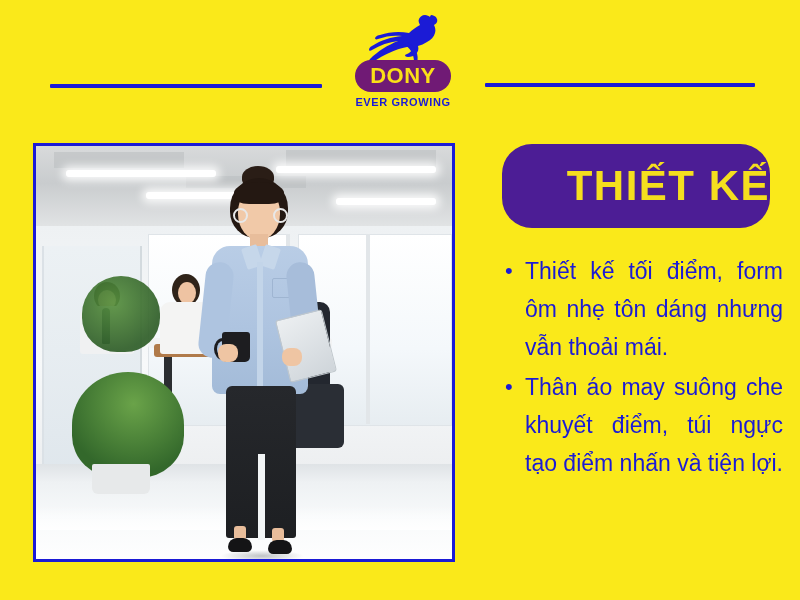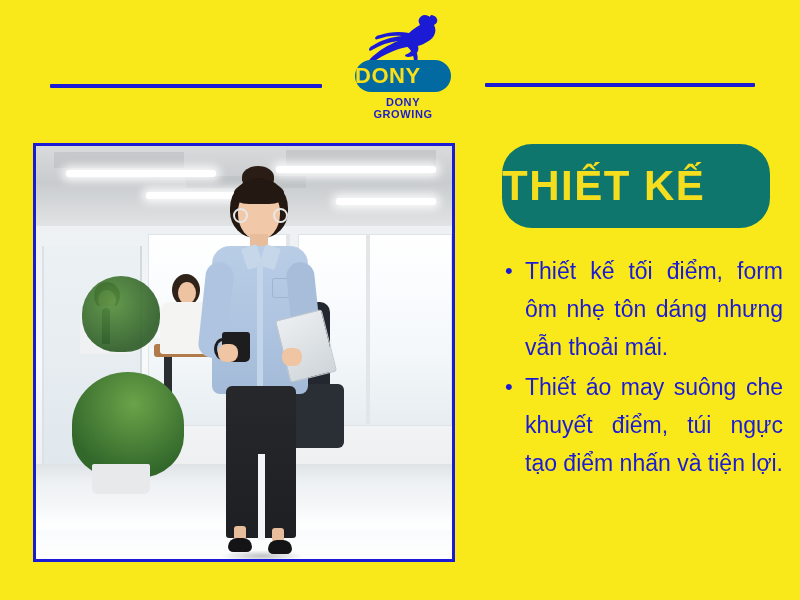--- a/index.html
+++ b/index.html
@@ -15,22 +15,22 @@
   
   .header{position:absolute;left:0;top:0;width:800px;height:130px;}
   .rule{position:absolute;height:4px;background:#1B1BD6;border-radius:1px;}
   .rule-left{left:50px;top:84px;width:272px;}
   .rule-right{left:485px;top:83px;width:270px;}
 
   .logo{position:absolute;left:355px;top:12px;width:96px;height:100px;}
   .logo-roo{position:absolute;left:12px;top:0px;width:74px;height:52px;}
   .logo-pill{
     position:absolute;left:0px;top:48px;width:96px;height:32px;
-    background:#0369a1;border-radius:16px;
-    display:flex;align-items:center;
+    background:#701a75;border-radius:16px;
+    display:flex;align-items:center;justify-content:center;
   }
   .logo-word{
     color:#FAE017;font-weight:bold;font-size:22px;letter-spacing:0.5px;
     line-height:1;font-family:"Liberation Sans", sans-serif;
   }
   .logo-tag{
     position:absolute;left:0;top:84px;width:96px;text-align:center;
     color:#1B1BD6;font-weight:bold;font-size:11px;letter-spacing:0.6px;
   }
 
@@ -141,22 +141,22 @@
   .w-shoe-l{position:absolute;left:42px;top:372px;width:24px;height:14px;background:#141416;border-radius:10px 10px 6px 6px;}
   .w-shoe-r{position:absolute;left:82px;top:374px;width:24px;height:14px;background:#141416;border-radius:10px 10px 6px 6px;}
   .w-shadow{
     position:absolute;left:34px;top:384px;width:84px;height:12px;
     background:radial-gradient(ellipse at center,rgba(90,98,105,.38),rgba(90,98,105,0) 70%);
   }
 
   
   .badge{
     position:absolute;left:502px;top:144px;width:268px;height:84px;
-    background:#0f766e;border-radius:30px;
-    display:flex;align-items:center;justify-content:flex-start;
+    background:#4c1d95;border-radius:30px;
+    display:flex;align-items:center;justify-content:flex-end;
   }
   .badge-text{
     color:#F5DE1E;font-size:42px;font-weight:bold;letter-spacing:1.5px;
     line-height:1;white-space:nowrap;
   }
 
   .bullets{
     position:absolute;left:505px;top:252px;width:278px;
     color:#1B1BD6;
   }
@@ -185,21 +185,21 @@
     <div class="rule rule-right"></div>
 
     <div class="logo">
       <svg class="logo-roo" viewBox="0 0 74 52" xmlns="http://www.w3.org/2000/svg">
         <path fill="#1B1BD6" d="M64 3 c2 0 5 1 6 4 c1 3 -1 5 -3 6 c1 2 2 5 1 8 c-1 4 -4 7 -8 9 c-3 2 -6 3 -9 4 c1 3 0 6 -2 8 c-2 2 -5 3 -8 3 c-2 0 -3 -1 -3 -2 c1 -1 3 -1 4 -2 c2 -1 3 -3 2 -5 c-1 -1 -3 -1 -4 -1 c-6 1 -12 3 -18 6 c-5 2 -10 5 -16 9 c-1 1 -3 2 -4 1 c-1 -1 0 -3 1 -4 c8 -8 18 -14 28 -18 c-9 1 -18 4 -26 9 c-1 1 -3 1 -3 0 c0 -2 1 -3 3 -4 c9 -6 19 -9 30 -10 c-8 -1 -16 0 -24 3 c-2 1 -3 0 -3 -1 c1 -2 3 -3 5 -3 c9 -3 19 -4 29 -2 c3 -3 7 -6 11 -8 c-1 -2 -2 -4 -1 -6 c1 -2 3 -4 6 -4 c2 0 4 1 5 2 c0 -1 1 -2 1 -2 z"></path>
         <path fill="#1B1BD6" d="M40 30 c4 2 7 5 9 9 c2 4 2 8 1 12 c-1 1 -3 1 -3 -1 c0 -4 -1 -8 -3 -11 c-2 -3 -5 -6 -8 -7 c-1 -1 -1 -2 1 -2 z"></path>
       </svg>
       <div class="logo-pill">
         <span class="logo-word">DONY</span>
       </div>
-      <div class="logo-tag">DONY GROWING</div>
+      <div class="logo-tag">EVER GROWING</div>
     </div>
   </div>
 
   <div class="photo-frame">
     <div class="photo">
 
       <div class="bg-ceiling">
         <div class="ceil-panel" style="left:18px;top:6px;width:130px;height:16px;"></div>
         <div class="ceil-panel" style="left:250px;top:4px;width:150px;height:18px;"></div>
         <div class="ceil-panel" style="left:150px;top:30px;width:120px;height:12px;"></div>
@@ -291,17 +291,17 @@
     <span class="badge-text">THIẾT KẾ</span>
   </div>
 
   <div class="bullets">
     <div class="bullet">
       <span class="bullet-dot">•</span>
       <span class="bullet-text">Thiết kế tối điểm, form ôm nhẹ tôn dáng nhưng vẫn thoải mái.</span>
     </div>
     <div class="bullet">
       <span class="bullet-dot">•</span>
-      <span class="bullet-text">Thiết áo may suông che khuyết điểm, túi ngực tạo điểm nhấn và tiện lợi.</span>
+      <span class="bullet-text">Thân áo may suông che khuyết điểm, túi ngực tạo điểm nhấn và tiện lợi.</span>
     </div>
   </div>
 
 </div>
 
 </body></html>

